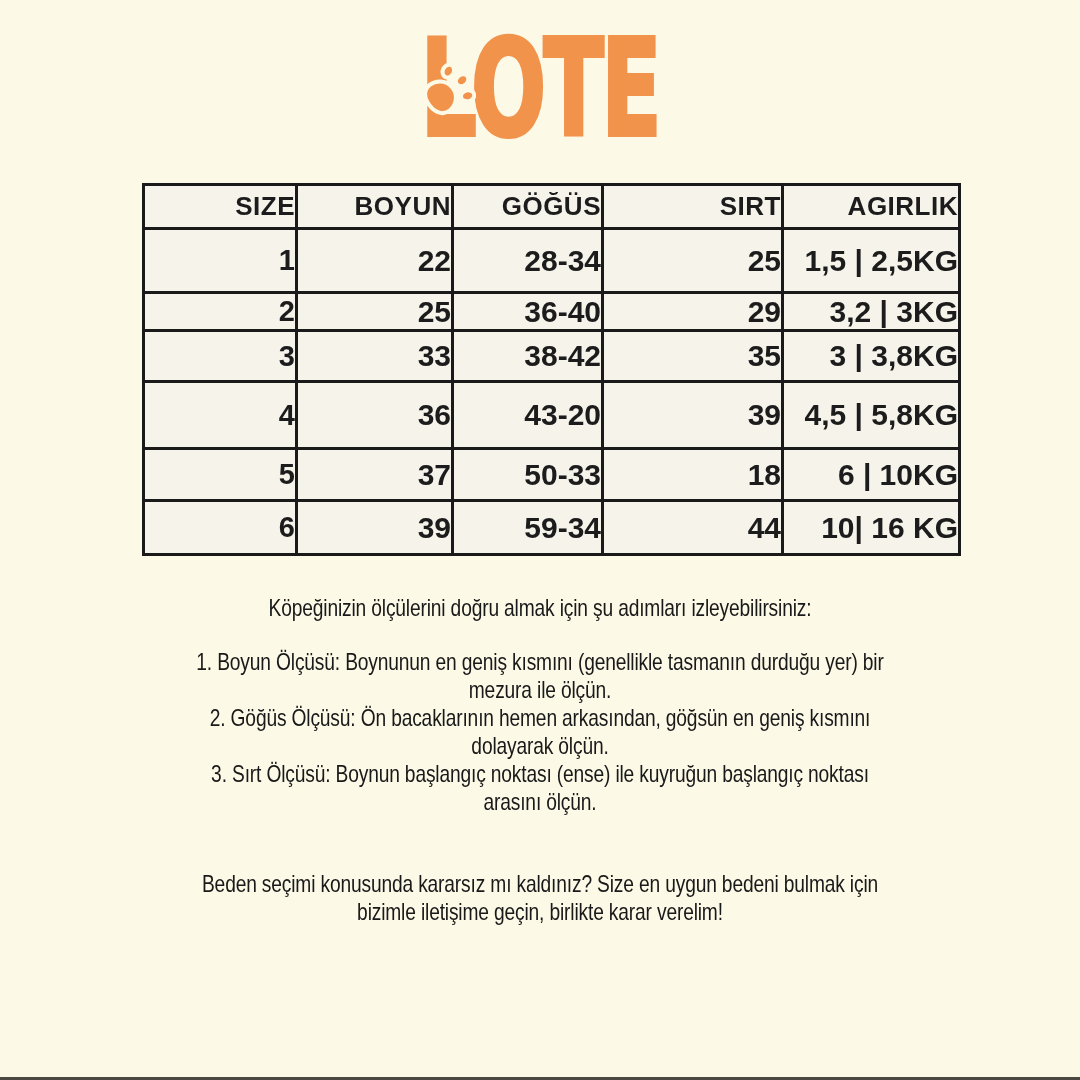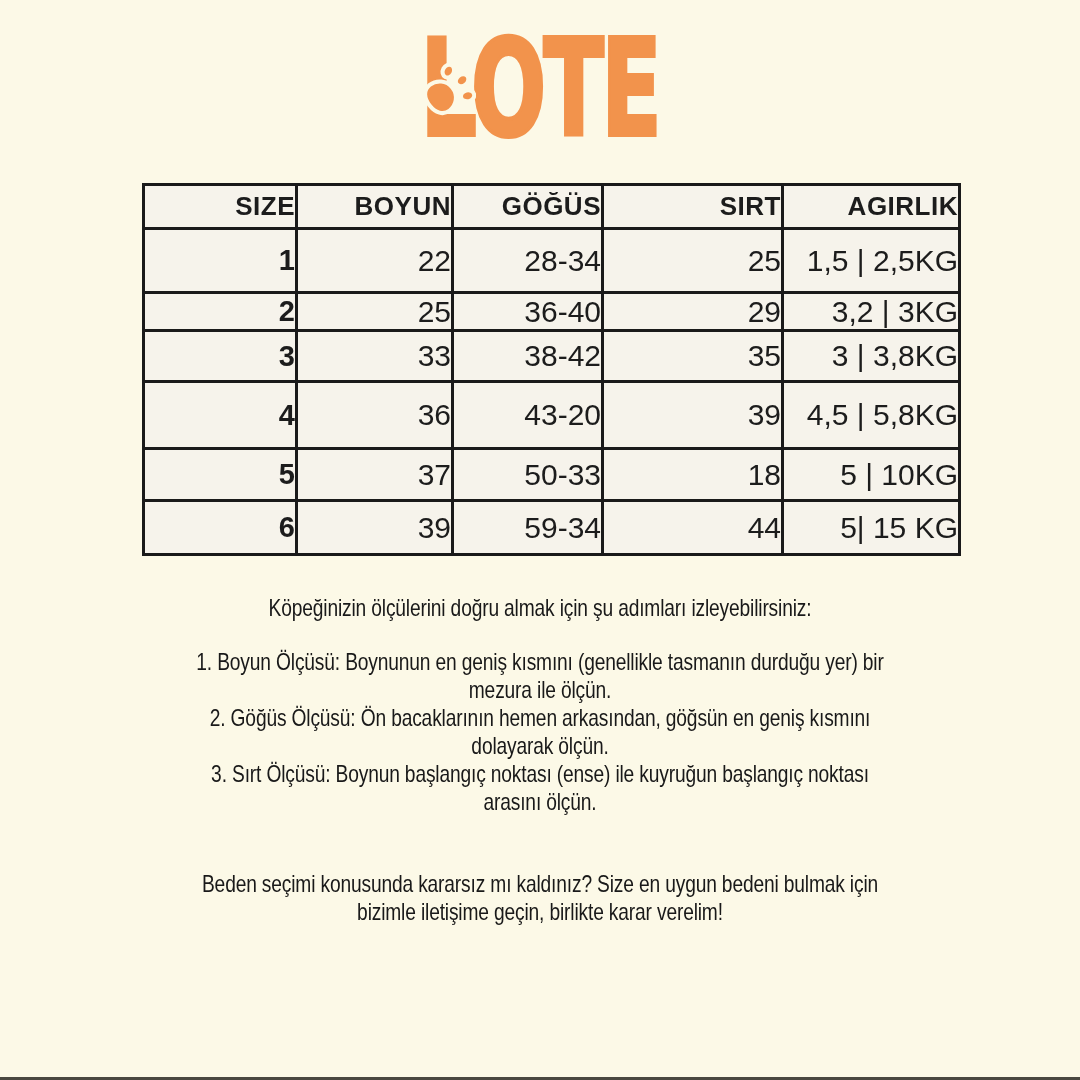--- a/index.html
+++ b/index.html
@@ -64,21 +64,21 @@
     text-align: right;
     vertical-align: middle;
     overflow: hidden;
   }
   .size-table th {
     font-size: 26px;
     font-weight: 700;
     letter-spacing: 0.5px;
     height: 44px;
   }
-  .size-table td { font-size: 30px; font-weight: 400; }
+  .size-table td { font-size: 30px; font-weight: 700; }
   .size-table td.size-col { font-size: 29px; font-weight: 700; }
   .col-size   { width: 153px; }
   .col-boyun  { width: 156px; }
   .col-gogus  { width: 150px; }
   .col-sirt   { width: 180px; }
   .col-agirlik{ width: 177px; }
   tr.r1 { height: 64px; }
   tr.r2 { height: 38px; }
   tr.r3 { height: 51px; }
   tr.r4 { height: 67px; }
@@ -172,28 +172,28 @@
         <td>36</td>
         <td>43-20</td>
         <td>39</td>
         <td>4,5 | 5,8KG</td>
       </tr>
       <tr class="r5">
         <td class="size-col">5</td>
         <td>37</td>
         <td>50-33</td>
         <td>18</td>
-        <td>5 | 10KG</td>
+        <td>6 | 10KG</td>
       </tr>
       <tr class="r6">
         <td class="size-col">6</td>
         <td>39</td>
         <td>59-34</td>
         <td>44</td>
-        <td>5| 15 KG</td>
+        <td>10| 16 KG</td>
       </tr>
     </tbody>
   </table>
 
   <section class="guide">
     <p class="intro">Köpeğinizin ölçülerini doğru almak için şu adımları izleyebilirsiniz:</p>
     <div class="steps">1. Boyun Ölçüsü: Boynunun en geniş kısmını (genellikle tasmanın durduğu yer) bir
 mezura ile ölçün.
 2. Göğüs Ölçüsü: Ön bacaklarının hemen arkasından, göğsün en geniş kısmını
 dolayarak ölçün.

